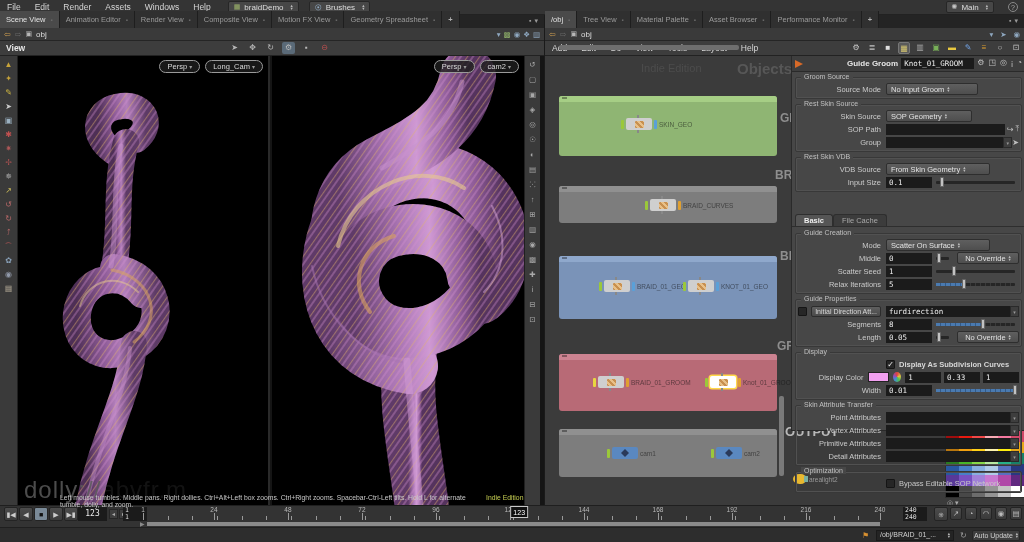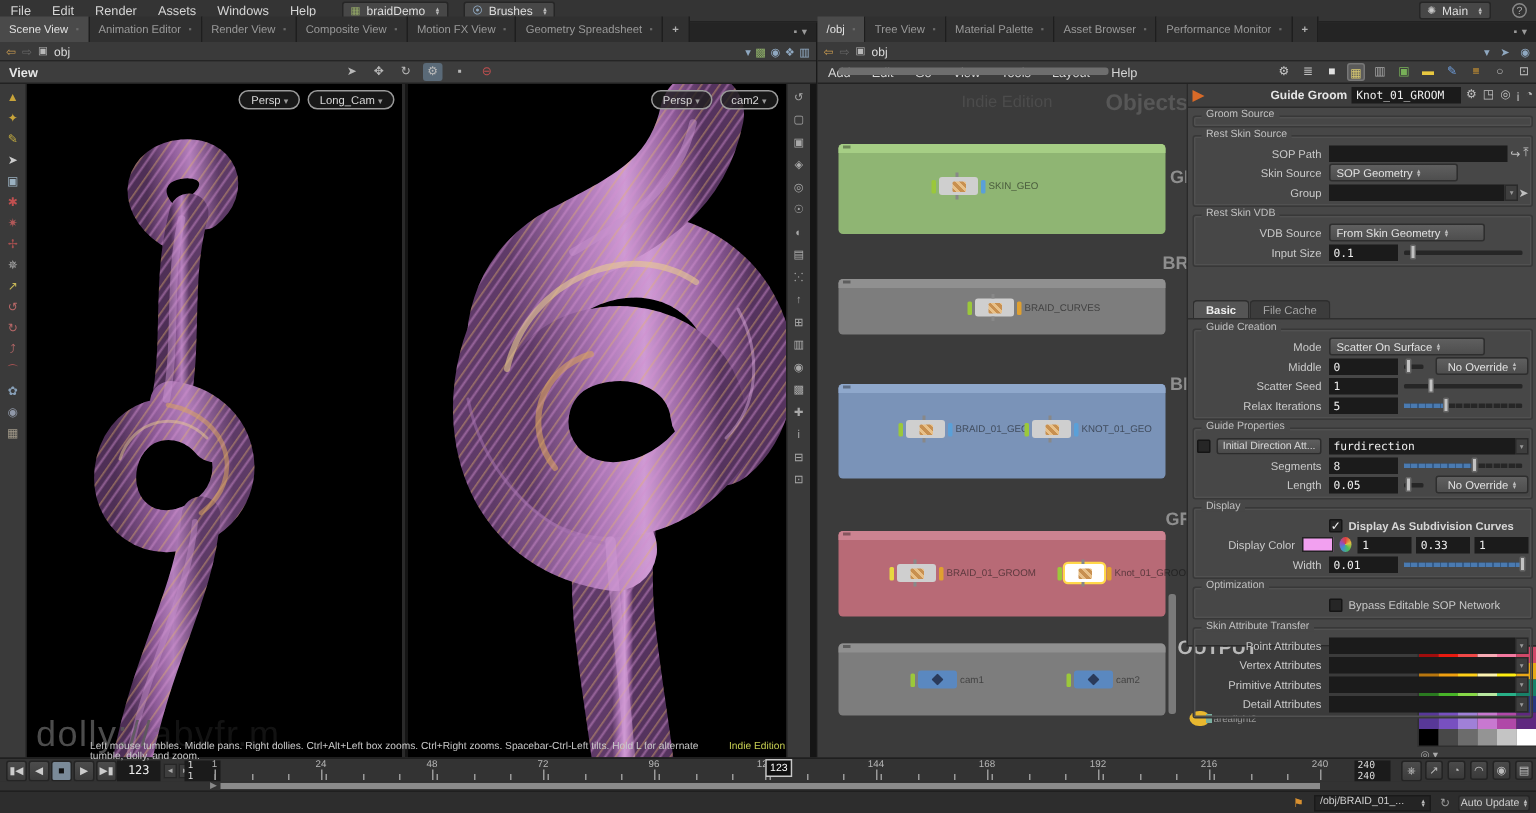--- a/index.html
+++ b/index.html
@@ -488,39 +488,49 @@
               <span class="phico">⚙</span>
               <span class="phico">◳</span>
               <span class="phico">◎</span>
               <span class="phico">ℹ</span>
               <span class="phico">◔</span>
             </span>
         </div>
 
         <div class="pgroup">
           <span class="gtitle">Groom Source</span>
+          <div class="prow">
+            <span class="plabel">Source Mode</span>
+            <span class="pdrop" style="width:92px">
+                <span>No Input Groom</span>
+                <span class="updn">
+                  <span>▴</span>
+                  <span>▾</span>
+                </span>
+              </span>
+          </div>
         </div>
 
         <div class="pgroup">
           <span class="gtitle">Rest Skin Source</span>
-          <div class="prow">
-            <span class="plabel">SOP Path</span>
-            <span class="pfield wide"></span>
-            <span class="phico" style="margin:0 2px">↪</span>
-            <span class="phico">⤒</span>
-          </div>
           <div class="prow">
             <span class="plabel">Skin Source</span>
             <span class="pdrop" style="width:86px">
                 <span>SOP Geometry</span>
                 <span class="updn">
                   <span>▴</span>
                   <span>▾</span>
                 </span>
               </span>
+          </div>
+          <div class="prow">
+            <span class="plabel">SOP Path</span>
+            <span class="pfield wide"></span>
+            <span class="phico" style="margin:0 2px">↪</span>
+            <span class="phico">⤒</span>
           </div>
           <div class="prow">
             <span class="plabel">Group</span>
             <span class="pfield wide"></span>
             <span class="endbtn">▾</span>
             <span class="phico">➤</span>
           </div>
         </div>
 
         <div class="pgroup">
@@ -645,49 +655,49 @@
               <span class="plabel">Width</span>
               <span class="pfield num">0.01</span>
               <span class="slider dash">
                   <span class="sfill" style="width:100%"></span>
                   <span class="shandle" style="left:97%"></span>
                 </span>
             </div>
           </div>
 
           <div class="pgroup">
+            <span class="gtitle">Skin Attribute Transfer</span>
+            <div class="prow">
+              <span class="plabel">Point Attributes</span>
+              <span class="pfield wide"></span>
+              <span class="endbtn">▾</span>
+            </div>
+            <div class="prow">
+              <span class="plabel">Vertex Attributes</span>
+              <span class="pfield wide"></span>
+              <span class="endbtn">▾</span>
+            </div>
+            <div class="prow">
+              <span class="plabel">Primitive Attributes</span>
+              <span class="pfield wide"></span>
+              <span class="endbtn">▾</span>
+            </div>
+            <div class="prow">
+              <span class="plabel">Detail Attributes</span>
+              <span class="pfield wide"></span>
+              <span class="endbtn">▾</span>
+            </div>
+          </div>
+
+          <div class="pgroup">
             <span class="gtitle">Optimization</span>
             <div class="prow">
               <span class="plabel"></span>
               <span class="cbx"></span>
               <span class="cblabel" style="font-weight:normal; color:#c8c8c8">Bypass Editable SOP Network</span>
-            </div>
-          </div>
-
-          <div class="pgroup">
-            <span class="gtitle">Skin Attribute Transfer</span>
-            <div class="prow">
-              <span class="plabel">Point Attributes</span>
-              <span class="pfield wide"></span>
-              <span class="endbtn">▾</span>
-            </div>
-            <div class="prow">
-              <span class="plabel">Vertex Attributes</span>
-              <span class="pfield wide"></span>
-              <span class="endbtn">▾</span>
-            </div>
-            <div class="prow">
-              <span class="plabel">Primitive Attributes</span>
-              <span class="pfield wide"></span>
-              <span class="endbtn">▾</span>
-            </div>
-            <div class="prow">
-              <span class="plabel">Detail Attributes</span>
-              <span class="pfield wide"></span>
-              <span class="endbtn">▾</span>
             </div>
           </div>
         </div>
       </div>
 
       <div id="palette" style="left:400px; top:374px;">
           <div class="pcell" style="background: rgb(160, 13, 13);"></div>
           <div class="pcell" style="background: rgb(232, 26, 16);"></div>
           <div class="pcell" style="background: rgb(240, 72, 72);"></div>
           <div class="pcell" style="background: rgb(248, 170, 180);"></div>

